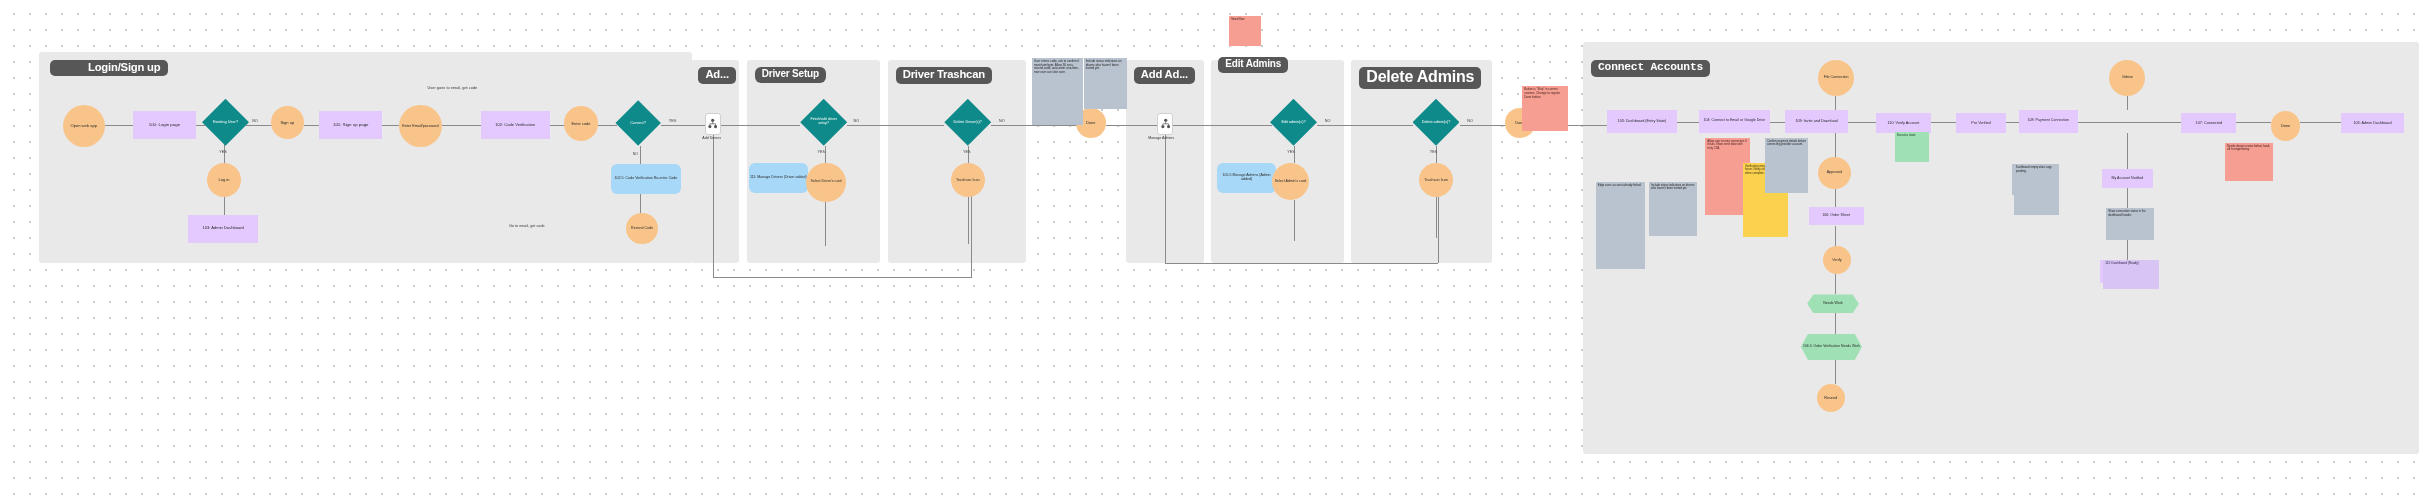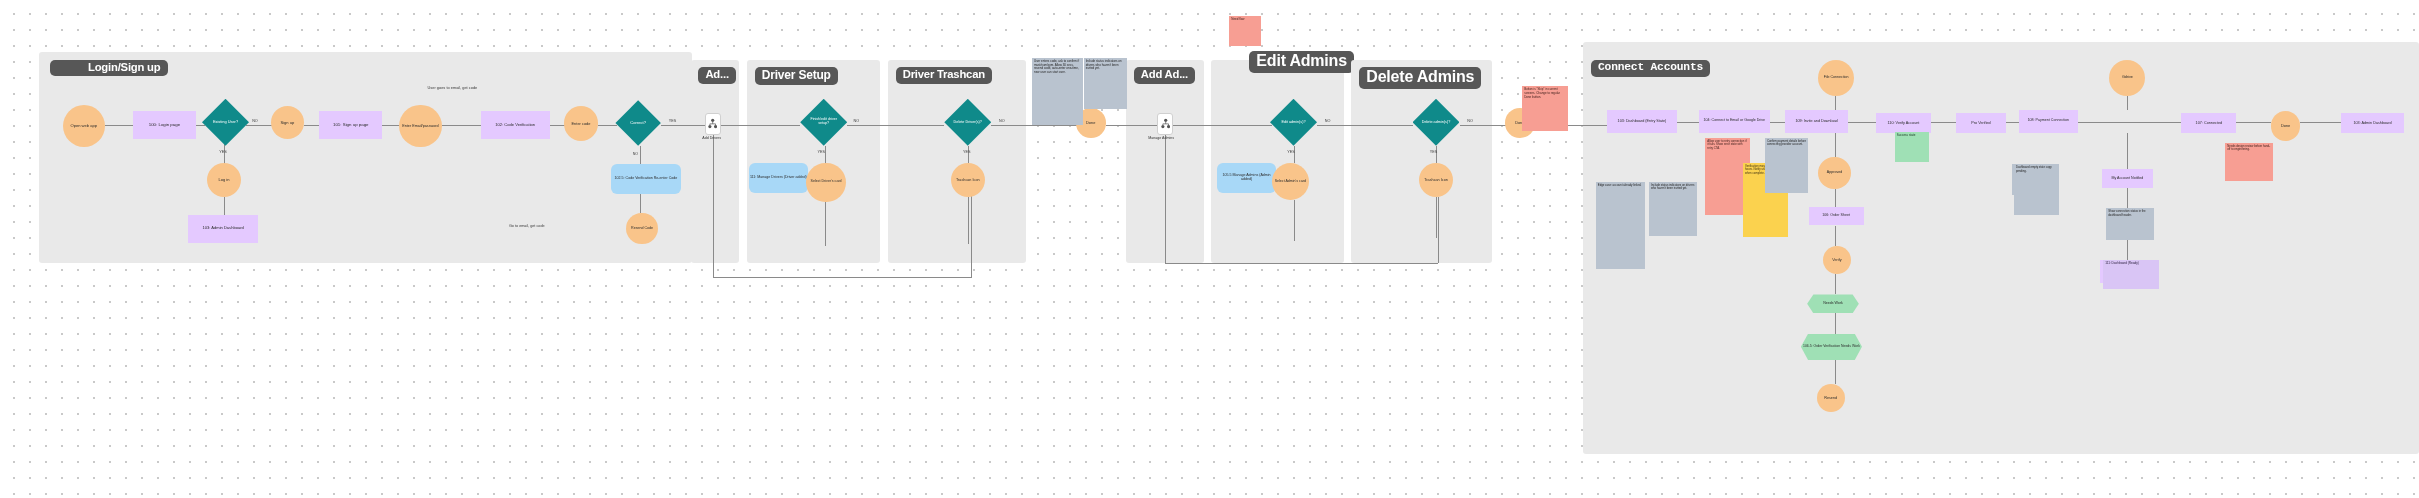--- a/index.html
+++ b/index.html
@@ -50,27 +50,27 @@
 <body>
 
 <div id="canvas"></div>
 
 <div id="layer">
     <div class="section" style="left: 39.15px; top: 51.68px; width: 653.02px; height: 211.41px;"></div>
     <div class="section-title" style="left: 50px; top: 59.51px; font-size: 11.28px; max-width: 637.36px; padding-left: 38px;">Login/Sign up</div>
     <div class="section" style="left: 690.61px; top: 59.51px; width: 48.55px; height: 203.58px;"></div>
     <div class="section-title" style="left: 698.44px; top: 67.34px; font-size: 11.28px; max-width: 32.89px;">Ad...</div>
     <div class="section" style="left: 746.98px; top: 59.51px; width: 133.11px; height: 203.58px;"></div>
-    <div class="section-title" style="left: 754.81px; top: 67.34px; font-size: 12px; max-width: 117.45px;">Driver Setup</div>
+    <div class="section-title" style="left: 754.81px; top: 67.34px; font-size: 10px; max-width: 117.45px; border-radius: 6px;">Driver Setup</div>
     <div class="section" style="left: 887.92px; top: 59.51px; width: 137.81px; height: 203.58px;"></div>
     <div class="section-title" style="left: 895.75px; top: 67.34px; font-size: 11.28px; max-width: 122.15px;">Driver Trashcan</div>
     <div class="section" style="left: 1125.95px; top: 59.51px; width: 78.3px; height: 203.58px;"></div>
     <div class="section-title" style="left: 1133.78px; top: 67.34px; font-size: 11.28px; max-width: 62.64px;">Add Ad...</div>
     <div class="section" style="left: 1210.52px; top: 59.51px; width: 133.11px; height: 203.58px;"></div>
-    <div class="section-title" style="left: 1218.35px; top: 51px; font-size: 16px; max-width: 117.45px; margin-left: 31px;">Edit Admins</div>
+    <div class="section-title" style="left: 1218.35px; top: 57px; font-size: 10px; max-width: 117.45px;">Edit Admins</div>
     <div class="section" style="left: 1351.46px; top: 59.51px; width: 140.94px; height: 203.58px;"></div>
     <div class="section-title" style="left: 1359.29px; top: 67.34px; font-size: 16px; max-width: 125.28px;">Delete Admins</div>
     <div class="section" style="left: 1583.23px; top: 42.28px; width: 836.24px; height: 411.86px;"></div>
     <div class="section-title" style="left: 1591.06px; top: 60px; font-size: 11.28px; max-width: 820.58px; font-family: Liberation Mono, monospace;">Connect Accounts</div>
     <div class="edge h" style="left: 104.92px; top: 125.28px; width: 28.19px;"></div>
     <div class="edge h" style="left: 195.75px; top: 125.28px; width: 9.4px;"></div>
     <div class="edge h" style="left: 245.86px; top: 125.28px; width: 28.19px;"></div>
     <div class="edge h" style="left: 303.8px; top: 125.28px; width: 18.79px;"></div>
     <div class="edge h" style="left: 382.1px; top: 125.28px; width: 20.36px;"></div>
     <div class="edge h" style="left: 441.61px; top: 125.28px; width: 40.72px;"></div>

